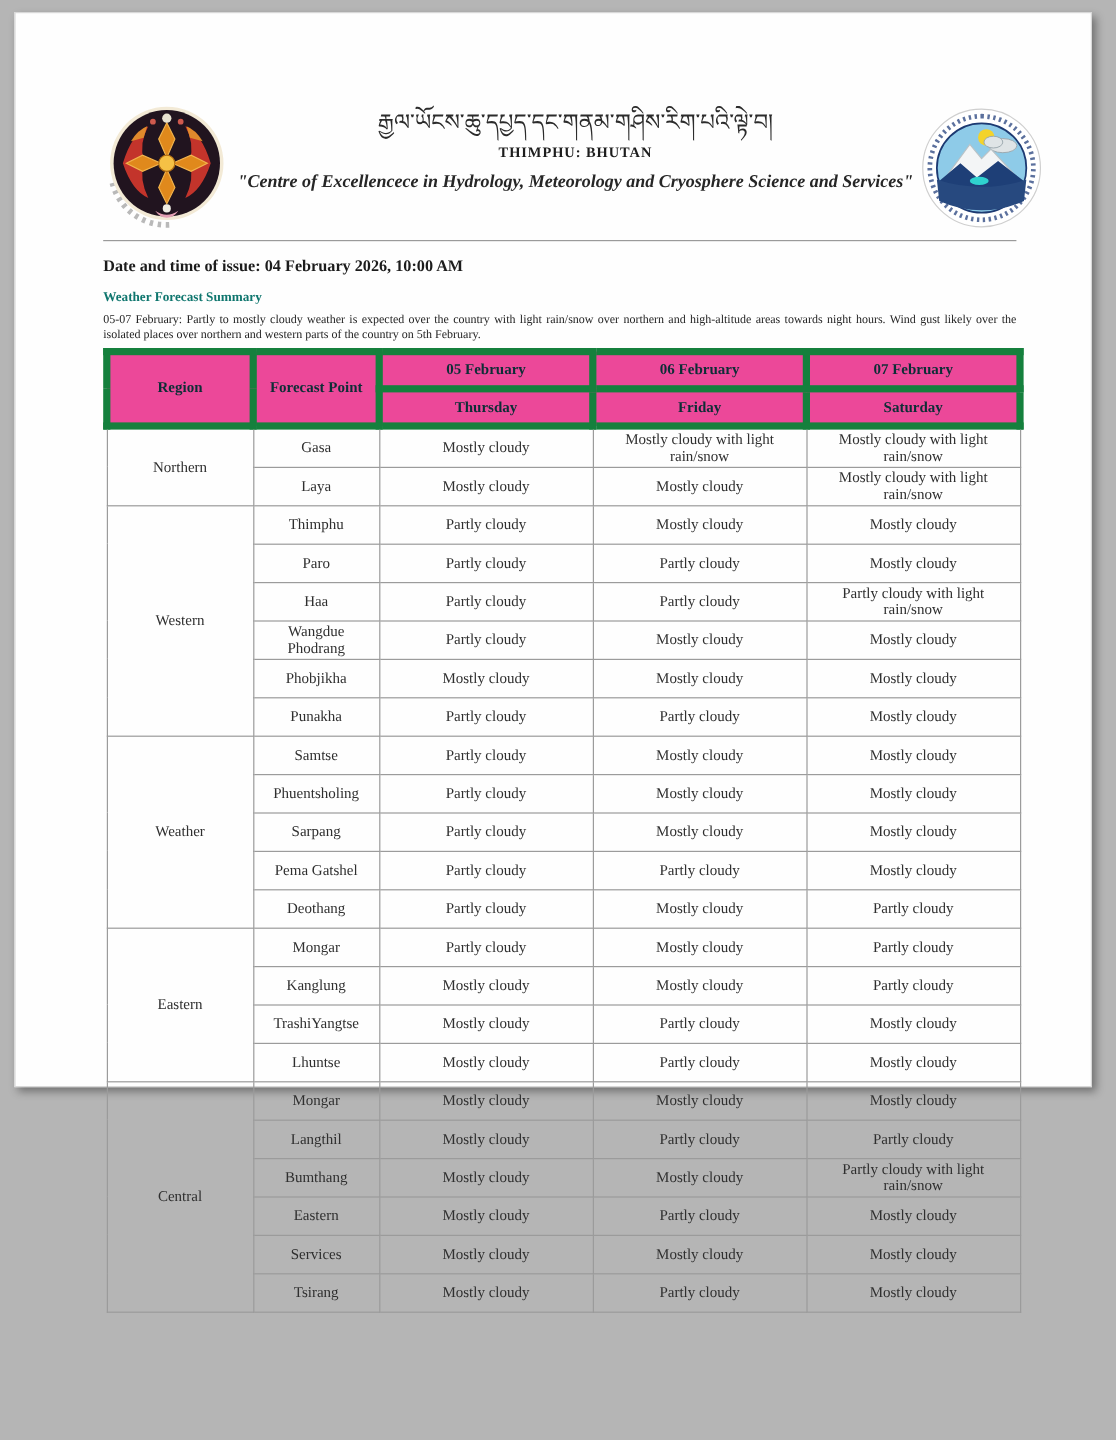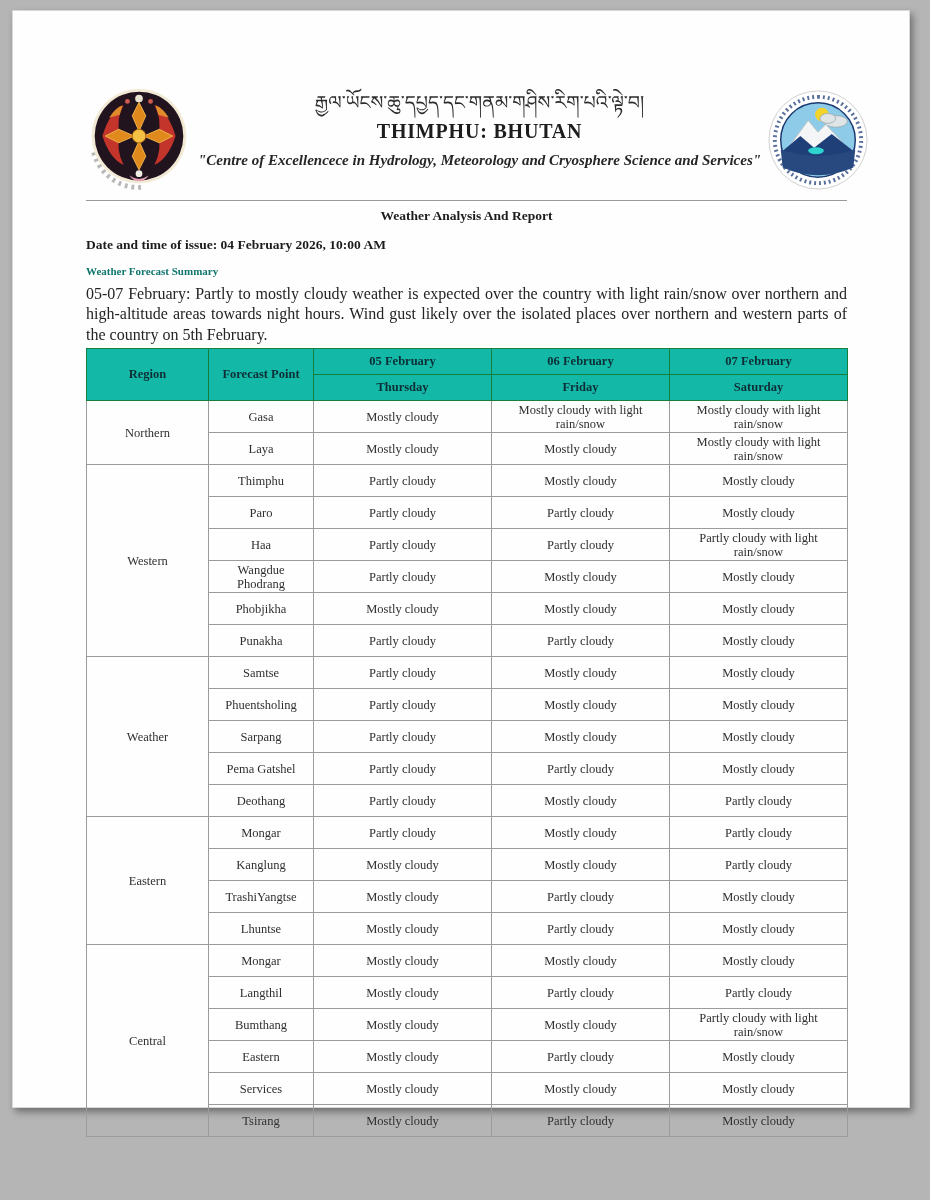--- a/index.html
+++ b/index.html
@@ -3,21 +3,21 @@
 <meta charset="utf-8">
 <style>
   html,body{margin:0;padding:0;}
   body{
     width:930px;height:1200px;position:relative;
     background:#b5b5b5;
     font-family:"Liberation Serif","DejaVu Serif",serif;
     overflow:hidden;
   }
   .page{
-    position:absolute;left:12px;top:10px;width:898px;height:1098px;
+    position:absolute;left:12px;top:10px;width:898px;height:896px;
     background:#fefefe;
     border:1px solid #d8d8d8;
     box-shadow:3px 4px 7px rgba(0,0,0,.38);
     box-sizing:border-box;
   }
   .content{
     position:absolute;left:73px;top:0;width:761px;
   }
 
   
@@ -30,21 +30,21 @@
   .head-center{flex:1 1 auto;text-align:center;padding:0 6px;}
   .dzongkha{
     font-size:19px;color:#2b2b2b;line-height:1.25;margin-top:6px;
     font-family:"DejaVu Sans","Liberation Sans",sans-serif;
   }
   .org-name{
     font-size:17.5px;font-weight:bold;color:#151515;letter-spacing:.2px;
     margin-top:8px;
   }
   .org-loc{
-    font-size:20px;font-weight:bold;color:#1d1d1d;letter-spacing:.8px;
+    font-size:12px;font-weight:bold;color:#1d1d1d;letter-spacing:.8px;
     margin-top:5px;
   }
   .motto{
     font-size:15px;font-style:italic;font-weight:bold;color:#262626;
     margin-top:9px;white-space:nowrap;
   }
   .head-rule{
     border:none;border-top:1.5px solid #9a9a9a;margin:9px 0 0 0;
   }
 
@@ -53,33 +53,33 @@
     text-align:center;font-weight:bold;font-size:13.5px;color:#1c1c1c;
     margin-top:7px;
   }
   .issue-line{
     font-weight:bold;font-size:13.5px;color:#1c1c1c;margin-top:13px;
   }
   .summary-heading{
     font-weight:bold;font-size:11px;color:#0f766e;margin-top:12px;
   }
   .summary-text{
-    font-size:16px;color:#242424;line-height:1.28;margin-top:7px;
+    font-size:10px;color:#242424;line-height:1.28;margin-top:7px;
     text-align:justify;
   }
 
   
   table.forecast{
     border-collapse:collapse;table-layout:fixed;width:761px;
     margin-top:3px;
     border:1.5px solid #585858;
   }
   table.forecast th{
-    background:#14b8a6;color:#0d2e36;font-weight:bold;font-size:12.5px;
-    border:1px solid #15803d;height:25px;padding:0 2px;
+    background:#ec4899;color:#0d2e36;font-weight:bold;font-size:12.5px;
+    border:6px solid #15803d;height:25px;padding:0 2px;
   }
   table.forecast td{
     border:1px solid #9b9b9b;height:31px;padding:0 4px;
     text-align:center;vertical-align:middle;
     font-size:12.5px;color:#2f2f2f;line-height:1.15;
   }
   tr.group-start td{border-top:1.5px solid #6b6b6b;}
   td.region-cell{font-size:12.5px;color:#2a2a2a;}
 </style>
 </head>
@@ -138,21 +138,20 @@
 
         <path d="M15,64 L34,48 L48,60 L66,46 L89,64 L86,76 Q52,94 18,76 Z" fill="#1e3f77"></path>
         <path d="M14,62 Q52,74 90,62 L88,80 Q52,96 16,80 Z" fill="#27497f"></path>
 
         <ellipse cx="50" cy="63" rx="8" ry="3.5" fill="#2fd3cf"></ellipse>
       </svg>
     </div>
 
     <hr class="head-rule">
 
-    <div class="report-title">Weather Analysis And Report</div>
     <div class="issue-line">Date and time of issue: 04 February 2026, 10:00 AM</div>
     <div class="summary-heading">Weather Forecast Summary</div>
     <div class="summary-text">05-07 February: Partly to mostly cloudy weather is expected over the country with light rain/snow over northern and high-altitude areas towards night hours. Wind gust likely over the isolated places over northern and western parts of the country on 5th February.</div>
 
     <table class="forecast">
       <colgroup>
         <col style="width:122px">
           <col style="width:105px">
         <col style="width:178px">
           <col style="width:178px">

